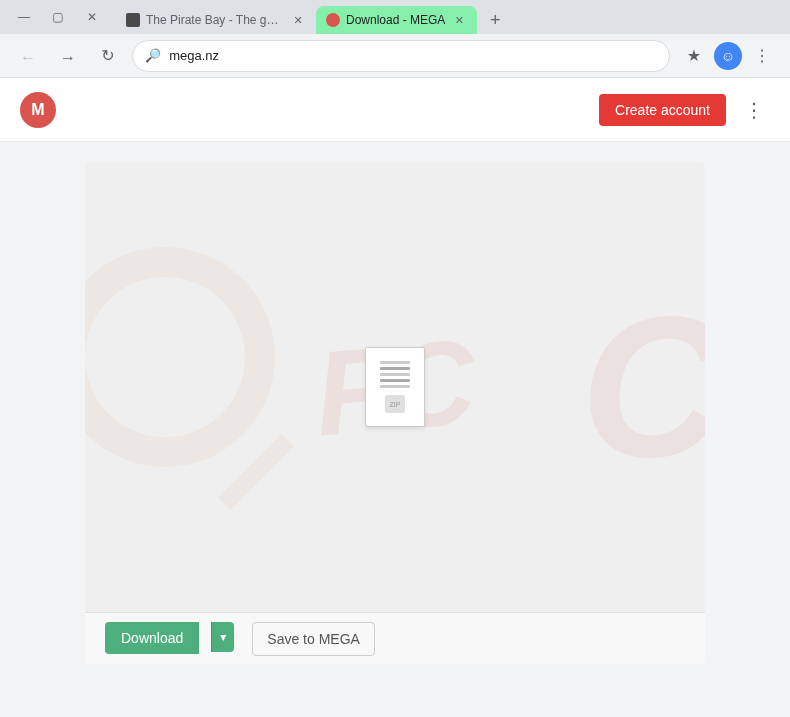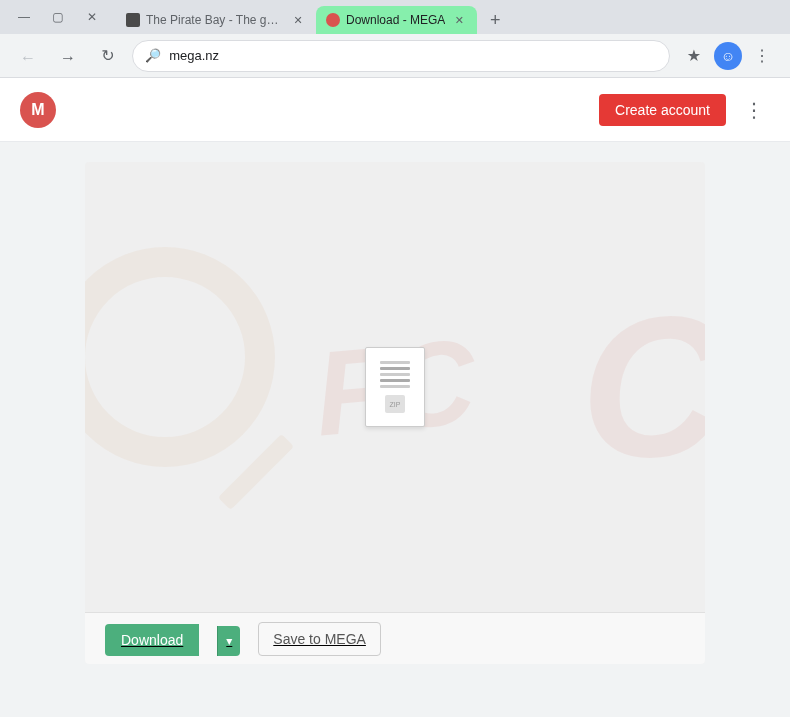--- a/index.html
+++ b/index.html
@@ -58,24 +58,24 @@
     .archive-icon { width: 60px; height: 80px; background: white; border: 1px solid #ccc; border-radius: 2px; display: flex; flex-direction: column; align-items: center; justify-content: center; box-shadow: 0 2px 4px rgba(0,0,0,0.1); position: relative; z-index: 1; }
     .archive-lines { display: flex; flex-direction: column; gap: 3px; align-items: center; }
     .archive-line { width: 30px; height: 3px; background: #ccc; border-radius: 1px; }
     .archive-line.dark { background: #aaa; }
 
     
     .bottom-bar { height: 52px; background: #f8f8f8; border-top: 1px solid #e0e0e0; display: flex; align-items: center; padding: 0 20px; justify-content: space-between; }
     .file-info { display: flex; align-items: center; gap: 12px; }
     .file-name { font-size: 13px; color: #333; font-weight: 500; }
     .file-size { font-size: 13px; color: #777; }
-    .action-buttons { display: flex; align-items: flex-end; gap: 18px; text-decoration: underline; }
+    .action-buttons { display: flex; align-items: flex-start; gap: 12px; }
     .download-btn { background: #4caf7d; color: white; border: none; border-radius: 4px 0 0 4px; padding: 8px 16px; font-size: 14px; font-weight: 500; cursor: pointer; display: flex; align-items: center; gap: 4px; }
     .download-dropdown { background: #4caf7d; color: white; border: none; border-left: 1px solid #3d9668; border-radius: 0 4px 4px 0; padding: 8px 8px; font-size: 12px; cursor: pointer; display: flex; align-items: center; }
-    .save-mega-btn { background: transparent; color: #555; border: 1px solid #ccc; border-radius: 4px; padding: 8px 14px; font-size: 14px; font-weight: 400; cursor: pointer; }
+    .save-mega-btn { background: transparent; color: #555; border: 1px solid #ccc; border-radius: 4px; padding: 8px 14px; font-size: 14px; font-weight: 400; cursor: pointer; margin-left: 6px; }
   </style>
 </head>
 <body>
 
 <div class="browser-frame">
 
   <div class="title-bar">
     <div class="window-controls">
       <button class="nav-btn" style="font-size:12px;">—</button>
       <button class="nav-btn" style="font-size:12px;">▢</button>

